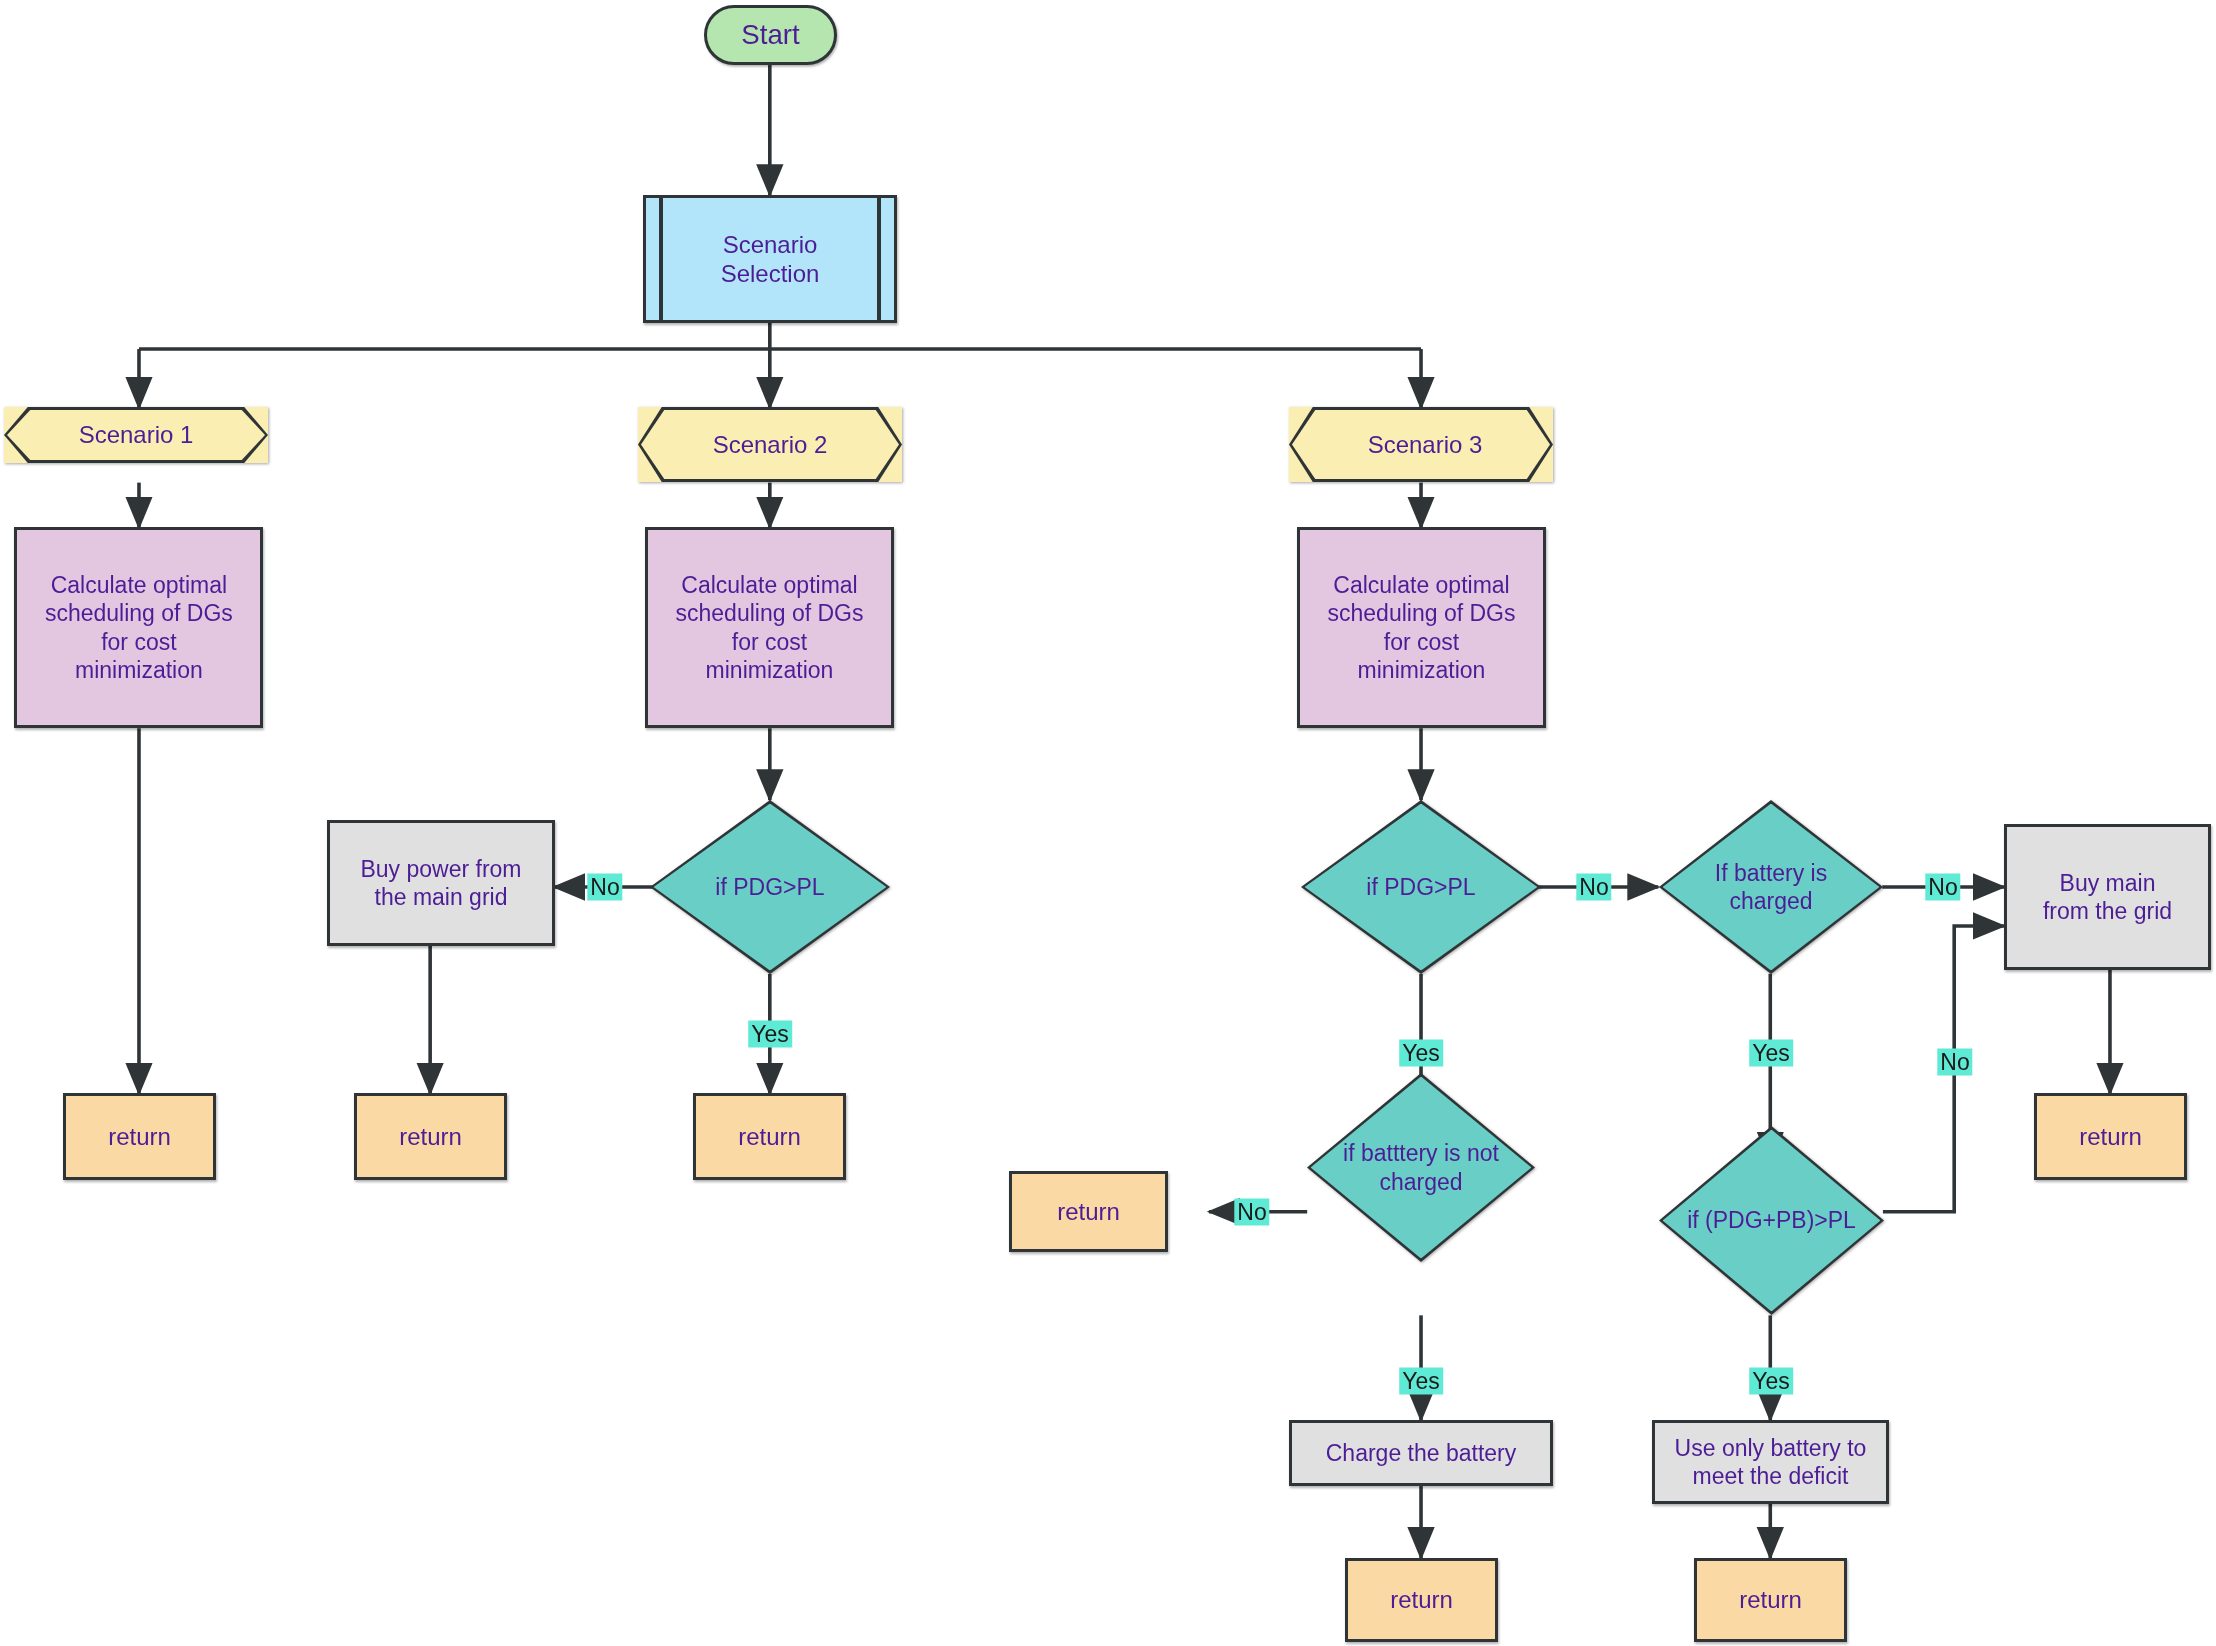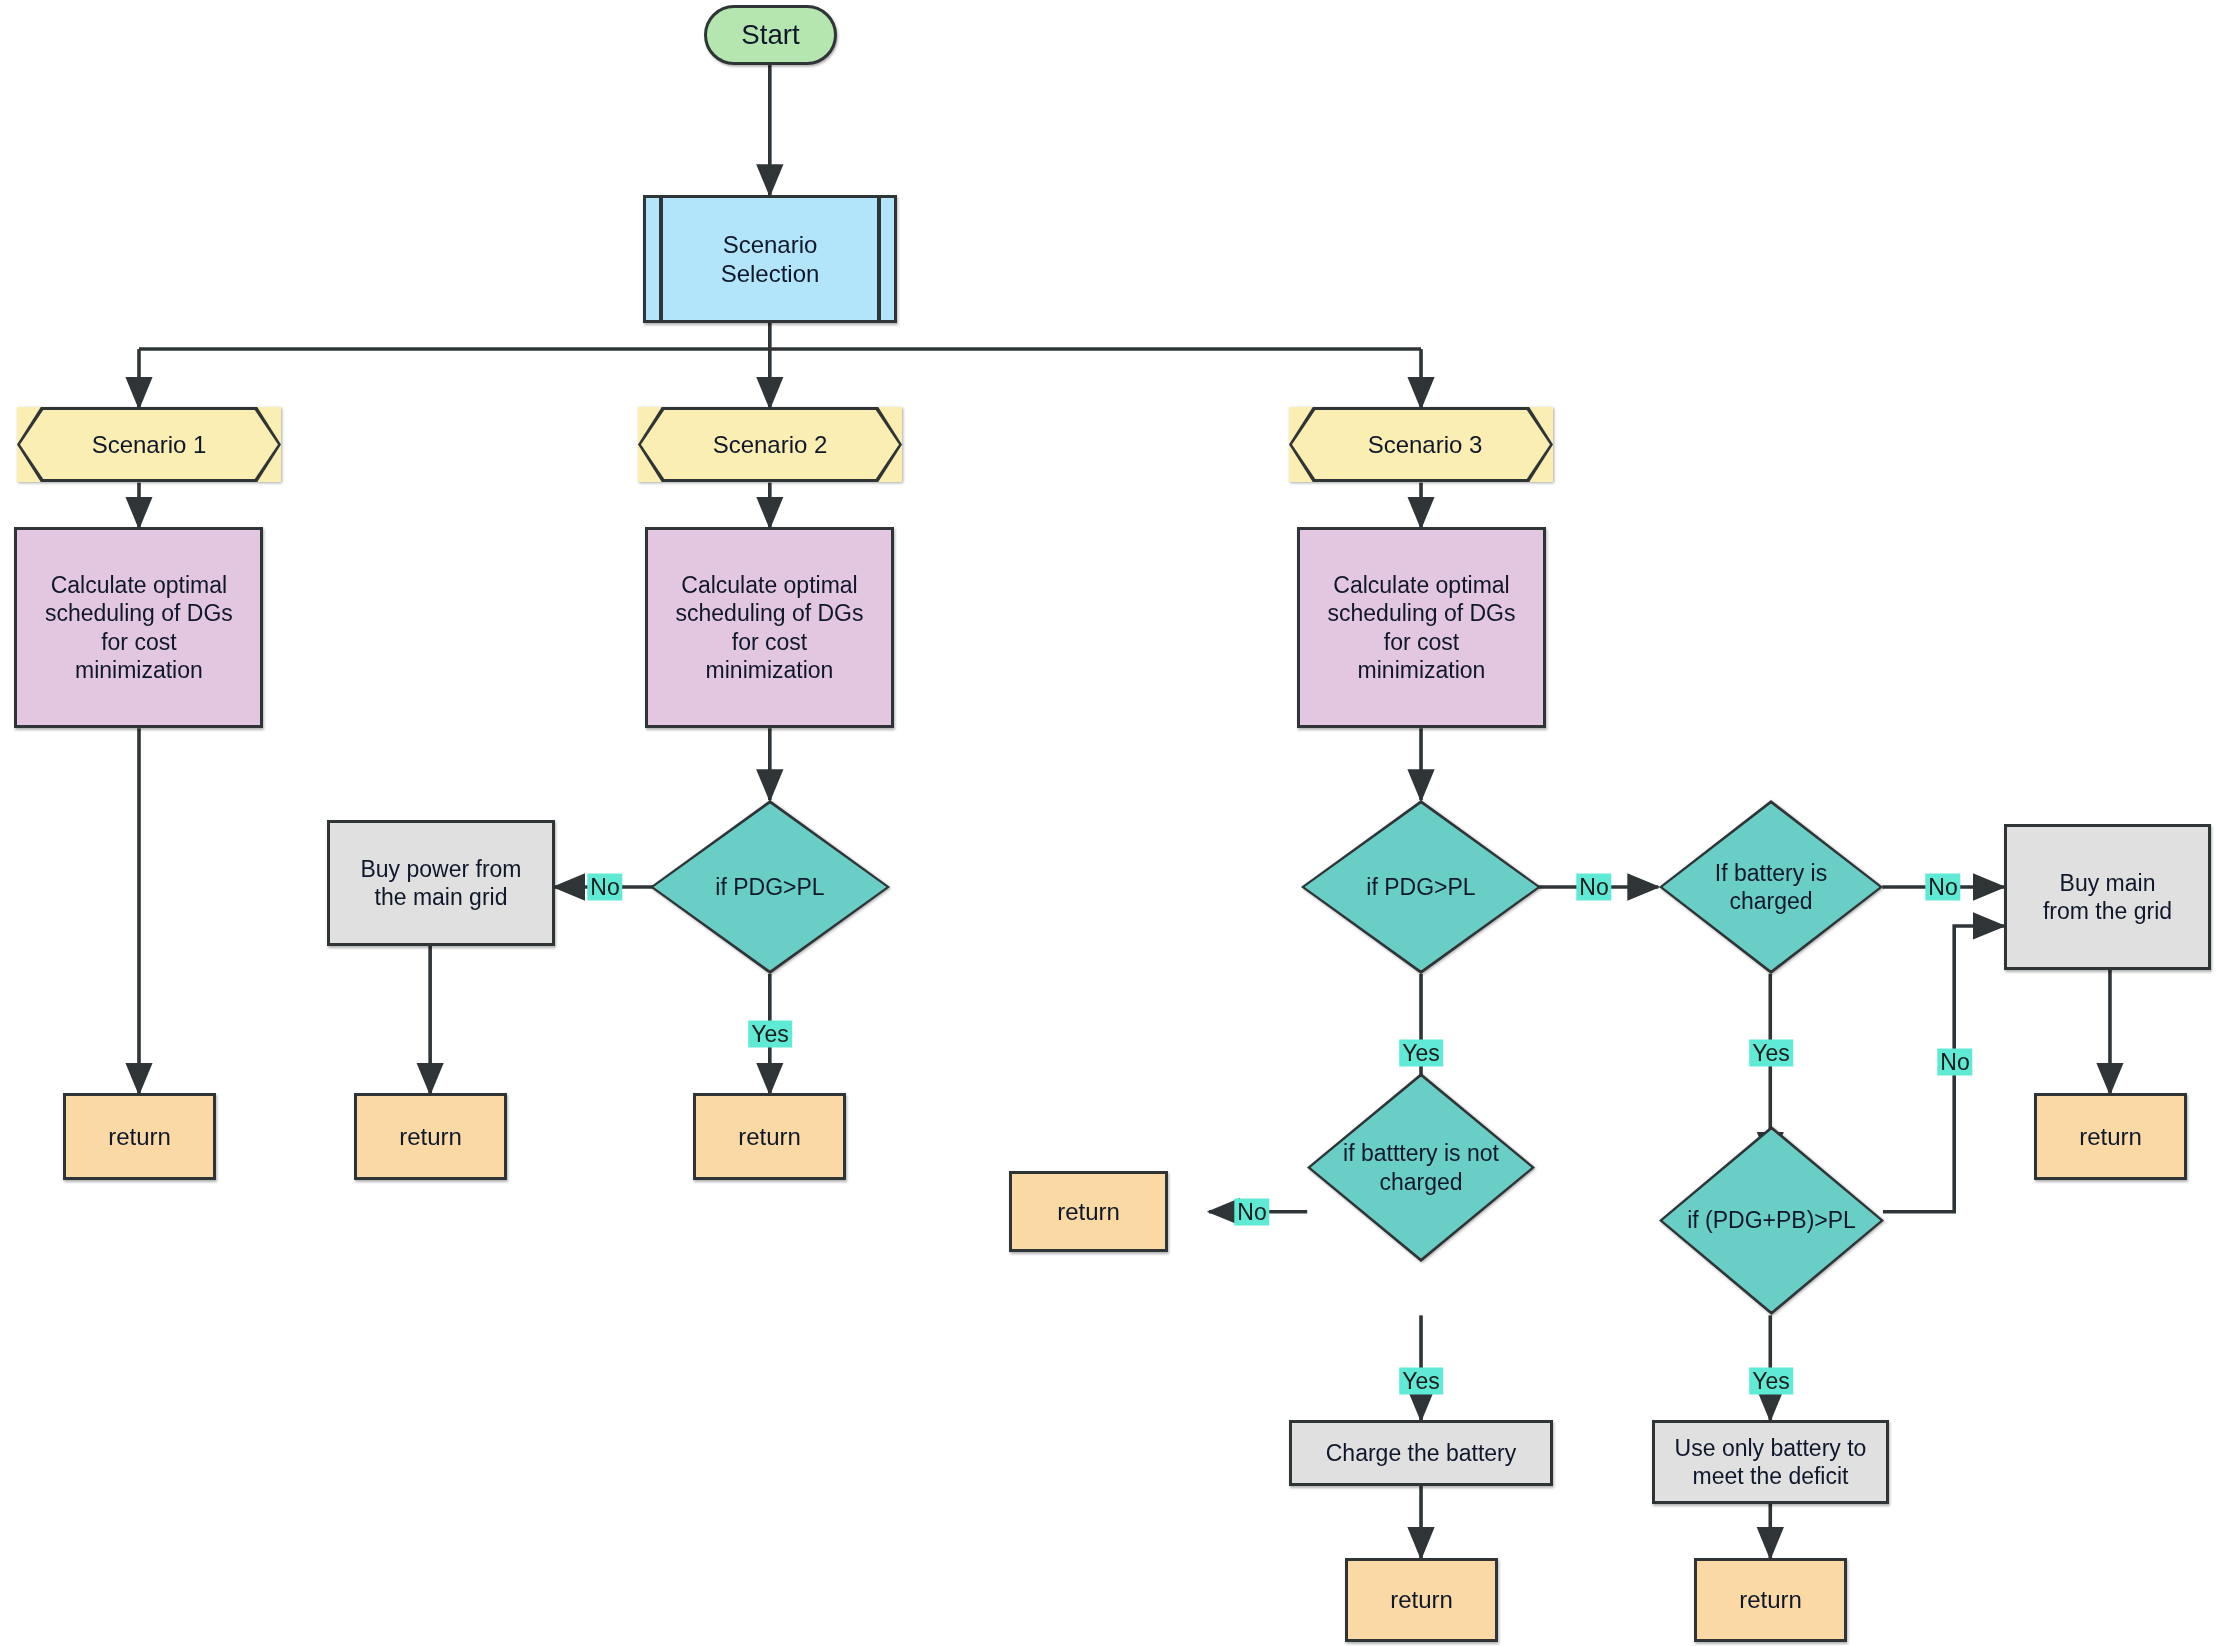--- a/index.html
+++ b/index.html
@@ -23,21 +23,21 @@
     height: 1647px;
     pointer-events: none;
   }
   .node {
     position: absolute;
     box-sizing: border-box;
     display: flex;
     align-items: center;
     justify-content: center;
     text-align: center;
-    color: #0f172a;
+    color: #4c1d95;
     line-height: 1.22;
   }
   .node .lbl {
     position: relative;
     z-index: 3;
     padding: 0 3.6px;
     white-space: pre-line;
   }
 
   
@@ -196,21 +196,21 @@
     <span class="lbl">Start</span>
   </div>
 
   <div class="node n-predef" style="left:643px; top:195px; width:254px; height:128px;">
     <span class="bar l"></span>
     <span class="bar r"></span>
     <span class="lbl">Scenario
 Selection</span>
   </div>
 
-  <div class="node n-hex" style="left:17px; top:407px; width:264px; height:75px;justify-content:center;">
+  <div class="node n-hex" style="left:4px; top:407px; width:264px; height:56px;justify-content:center;">
     <span class="hexbg"></span>
     <span class="hexfg"></span>
     <span class="lbl">Scenario 1</span>
   </div>
 
   <div class="node n-hex" style="left:638px; top:407px; width:264px; height:75px;">
     <span class="hexbg"></span>
     <span class="hexfg"></span>
     <span class="lbl">Scenario 2</span>
   </div>

